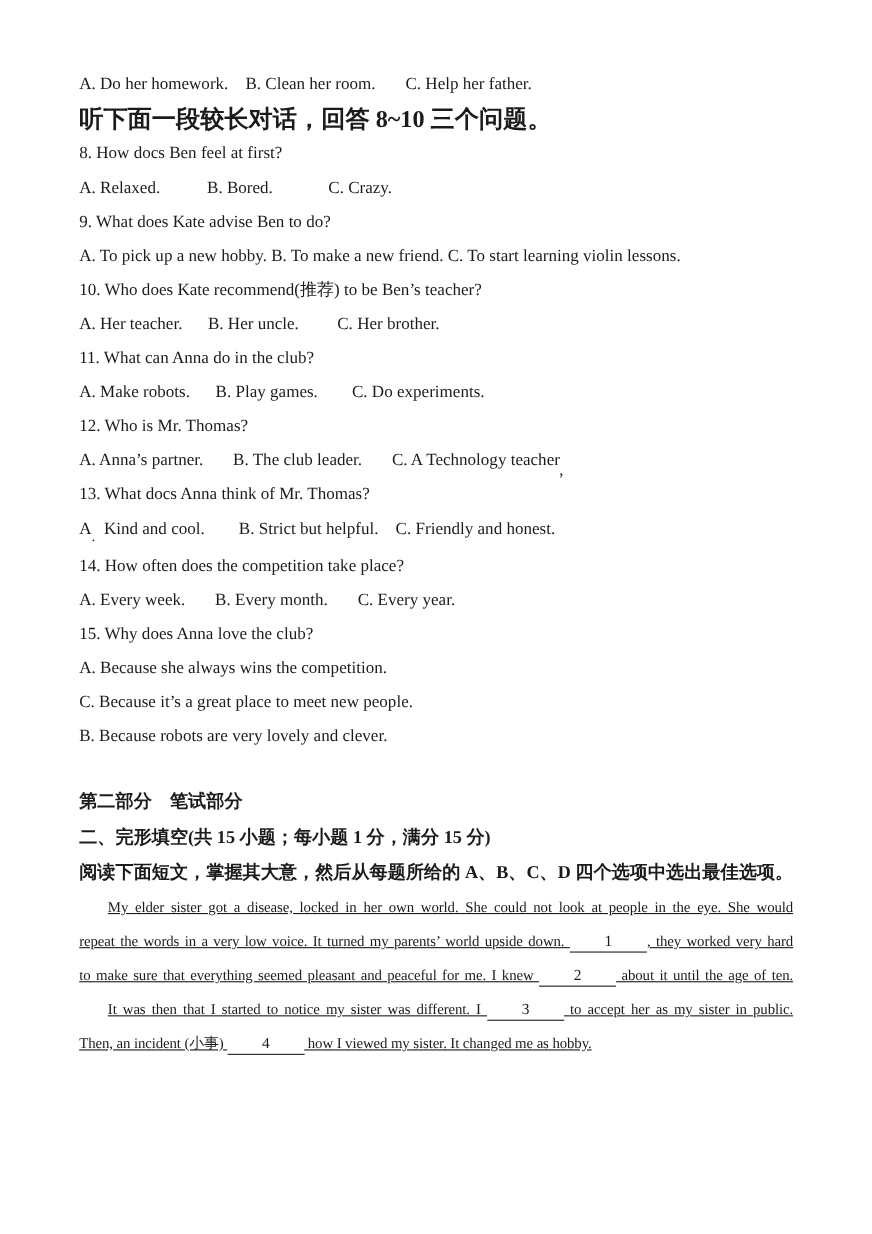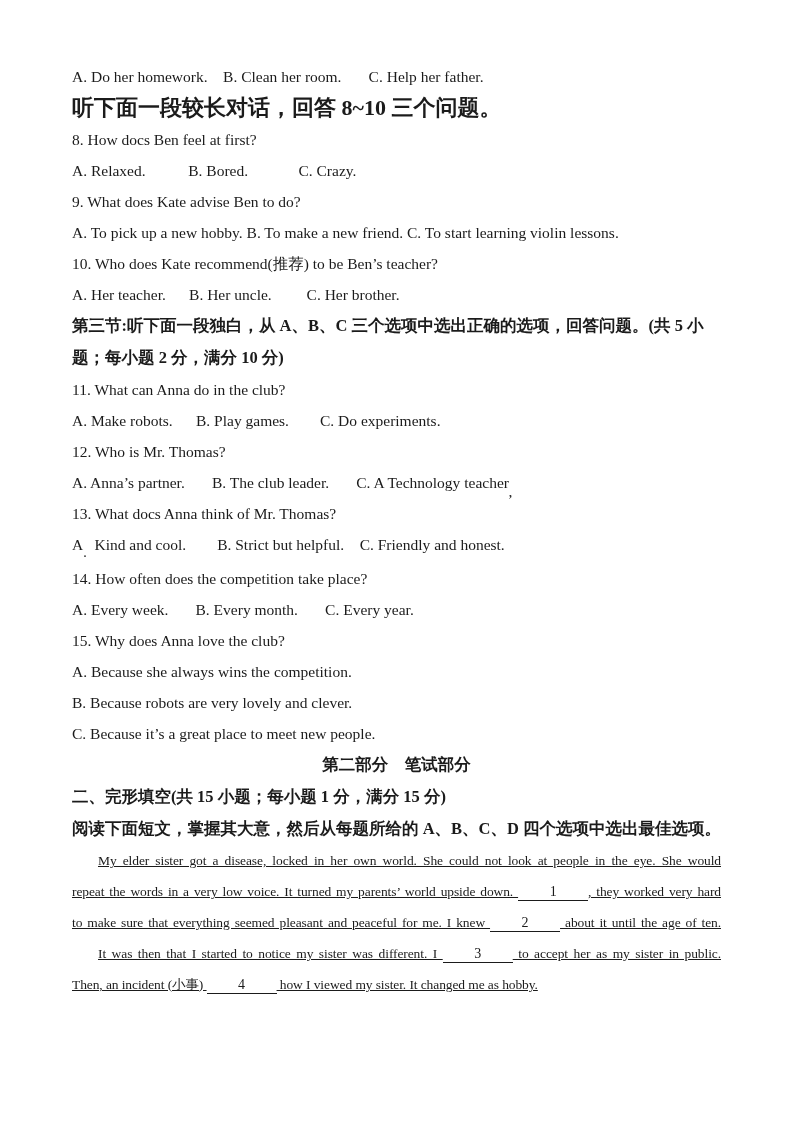--- a/index.html
+++ b/index.html
@@ -20,21 +20,21 @@
     line-height: 31px;
     white-space: pre-wrap;
   }
   .zh {
     font-weight: bold;
     font-size: 16.5px;
     line-height: 32px;
     white-space: pre-wrap;
   }
   .zh-lg { font-size: 22px; }
-  .center { text-align: center; }
+  .center { text-align: left; margin-top: 28px; }
   .gap-sm { }
   .gap-md { margin-top: 2px; }
   .passage {
     font-size: 13.5px;
     letter-spacing: -0.1px;
     line-height: 31px;
     text-align: justify;
     text-decoration: underline;
   }
   .jlast { text-align-last: justify; }
@@ -63,38 +63,37 @@
 
   <p class="en">8. How docs Ben feel at first?</p>
   <p class="en">A. Relaxed.           B. Bored.             C. Crazy.</p>
 
   <p class="en">9. What does Kate advise Ben to do?</p>
   <p class="en">A. To pick up a new hobby. B. To make a new friend. C. To start learning violin lessons.</p>
 
   <p class="en">10. Who does Kate recommend(推荐) to be Ben’s teacher?</p>
   <p class="en">A. Her teacher.      B. Her uncle.         C. Her brother.</p>
 
-  <p class="zh">第三节:听下面一段独白，从 A、B、C 三个选项中选出正确的选项，回答问题。(共 5 小题；每小题 2 分，满分 10 分)</p>
 
   <p class="en">11. What can Anna do in the club?</p>
   <p class="en">A. Make robots.      B. Play games.        C. Do experiments.</p>
 
   <p class="en">12. Who is Mr. Thomas?</p>
   <p class="en"><span>A. Anna’s partner.       B. The club leader.       C. A Technology teacher</span><span class="stray-comma">,</span></p>
 
   <p class="en gap-sm">13. What docs Anna think of Mr. Thomas?</p>
   <p class="en"><span>A</span><span class="stray-period">.</span><span>  Kind and cool.        B. Strict but helpful.    C. Friendly and honest.</span></p>
 
   <p class="en gap-md">14. How often does the competition take place?</p>
   <p class="en">A. Every week.       B. Every month.       C. Every year.</p>
 
   <p class="en">15. Why does Anna love the club?</p>
   <p class="en">A. Because she always wins the competition.</p>
+  <p class="en">C. Because it’s a great place to meet new people.</p>
   <p class="en">B. Because robots are very lovely and clever.</p>
-  <p class="en">C. Because it’s a great place to meet new people.</p>
 
   <p class="zh center">第二部分　笔试部分</p>
 
   <p class="zh">二、完形填空(共 15 小题；每小题 1 分，满分 15 分)</p>
   <p class="zh">阅读下面短文，掌握其大意，然后从每题所给的 A、B、C、D 四个选项中选出最佳选项。</p>
 
   <div>
     <p class="passage jlast indent">My elder sister got a disease, locked in her own world. She could not look at people in the eye. She would</p>
     <p class="passage jlast"><span>repeat the words in a very low voice. It turned my parents’ world upside down. </span><span class="blank">1</span><span>, they worked very hard</span></p>
     <p class="passage jlast"><span>to make sure that everything seemed pleasant and peaceful for me. I knew </span><span class="blank">2</span><span> about it until the age of ten.</span></p>

